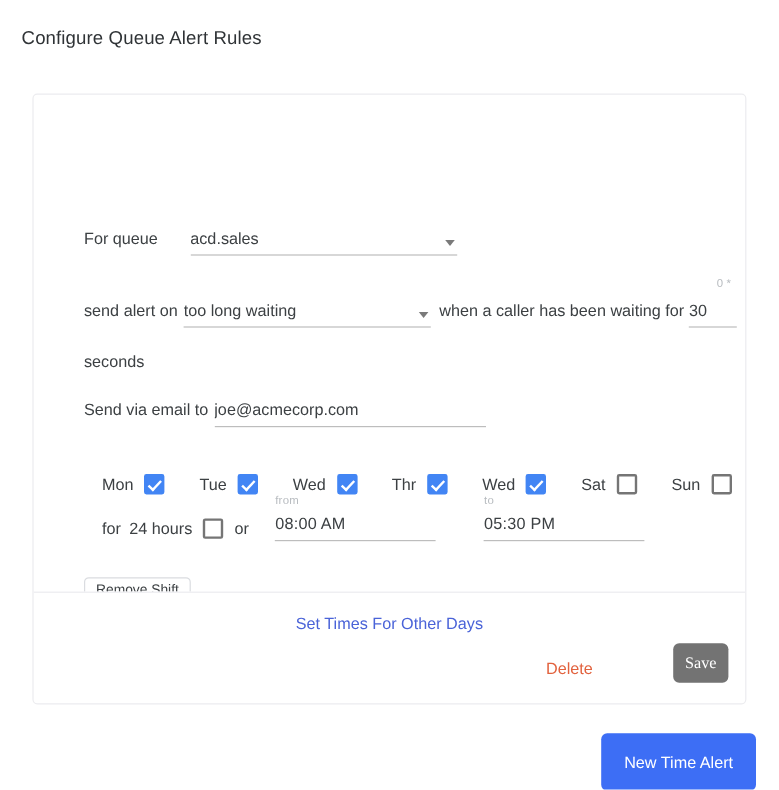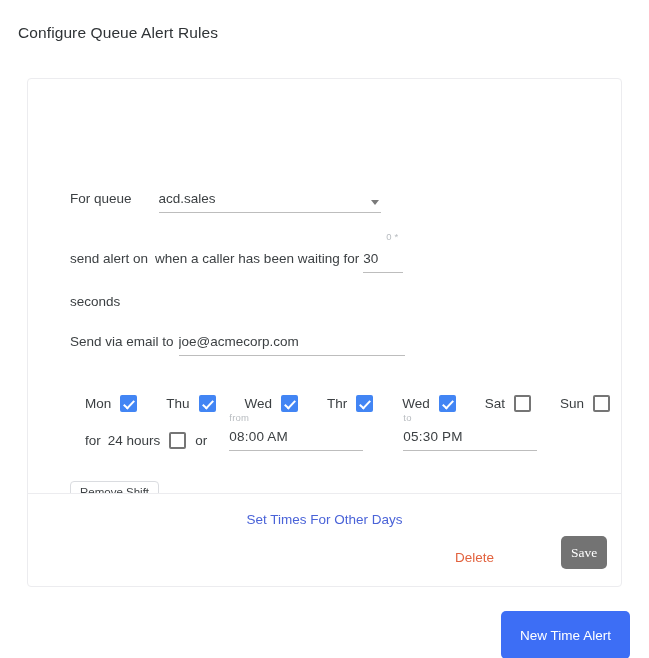--- a/index.html
+++ b/index.html
@@ -252,20 +252,24 @@
     <div class="row" id="row-queue">
       <span class="lbl">For queue</span>
       <span class="field">
         <span class="val">acd.sales</span>
         <span class="caret"></span>
       </span>
     </div>
 
     <div class="row" id="row-trigger">
       <span class="lbl">send alert on</span>
+      <span class="field trigger">
+        <span class="val">too long waiting</span>
+        <span class="caret"></span>
+      </span>
       <span class="lbl mid">when a caller has been waiting for</span>
       <span class="field secs">
         <span class="float-lbl">0 *</span>
         <span class="val">30</span>
       </span>
     </div>
 
     <div class="row" id="row-seconds">
       <span class="lbl">seconds</span>
     </div>
@@ -276,21 +280,21 @@
         <span class="val">joe@acmecorp.com</span>
       </span>
     </div>
 
     <div class="row" id="row-days">
         <div class="day">
           <span class="day-label">Mon</span>
           <span class="cbx checked"></span>
         </div>
         <div class="day">
-          <span class="day-label">Thu</span>
+          <span class="day-label">Tue</span>
           <span class="cbx checked"></span>
         </div>
         <div class="day">
           <span class="day-label">Wed</span>
           <span class="cbx checked"></span>
         </div>
         <div class="day">
           <span class="day-label">Thr</span>
           <span class="cbx checked"></span>
         </div>

